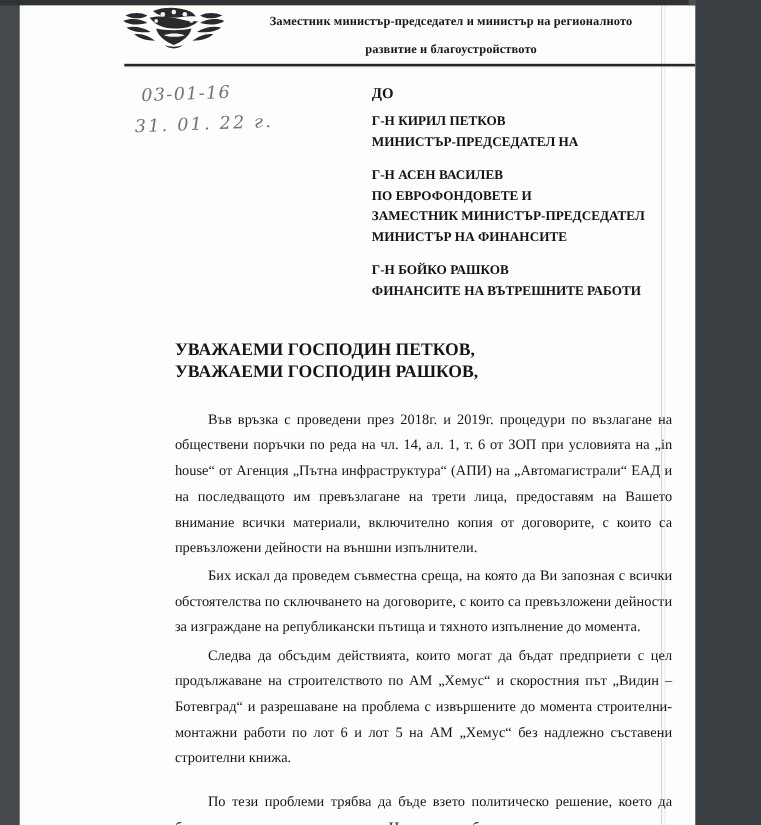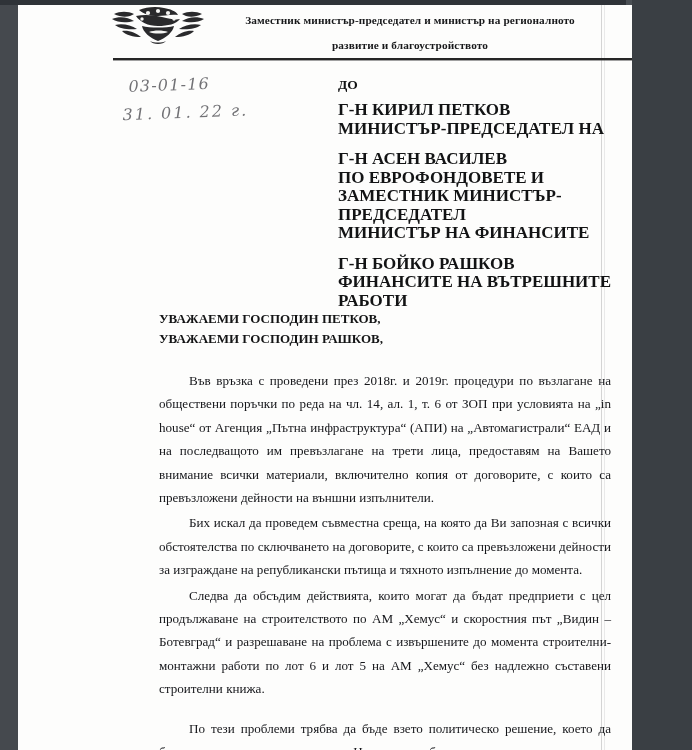--- a/index.html
+++ b/index.html
@@ -122,21 +122,21 @@
     color: #121314;
   }
   .addr-to {
     font-weight: bold;
     font-size: 13.5px;
     line-height: 19px;
     margin-bottom: 7px;
   }
   .addr-group {
     font-weight: bold;
-    font-size: 17px;
+    font-size: 12px;
     line-height: 18.5px;
     margin-bottom: 12px;
     font-family: Liberation Serif, serif;
   }
   .addr-group .spread {
     display: block;
   }
   .addr-line-wide {
     display: flex;
     justify-content: space-between;
@@ -152,21 +152,21 @@
     color: #141516;
   }
   .subject b { font-weight: bold; }
 
   
   .salutation {
     position: absolute;
     left: 141px;
     top: 304px;
     font-weight: bold;
-    font-size: 13px;
+    font-size: 16px;
     line-height: 19.5px;
     color: #141516;
   }
 
   
   .body {
     position: absolute;
     left: 141px;
     top: 364px;
     width: 452px;

